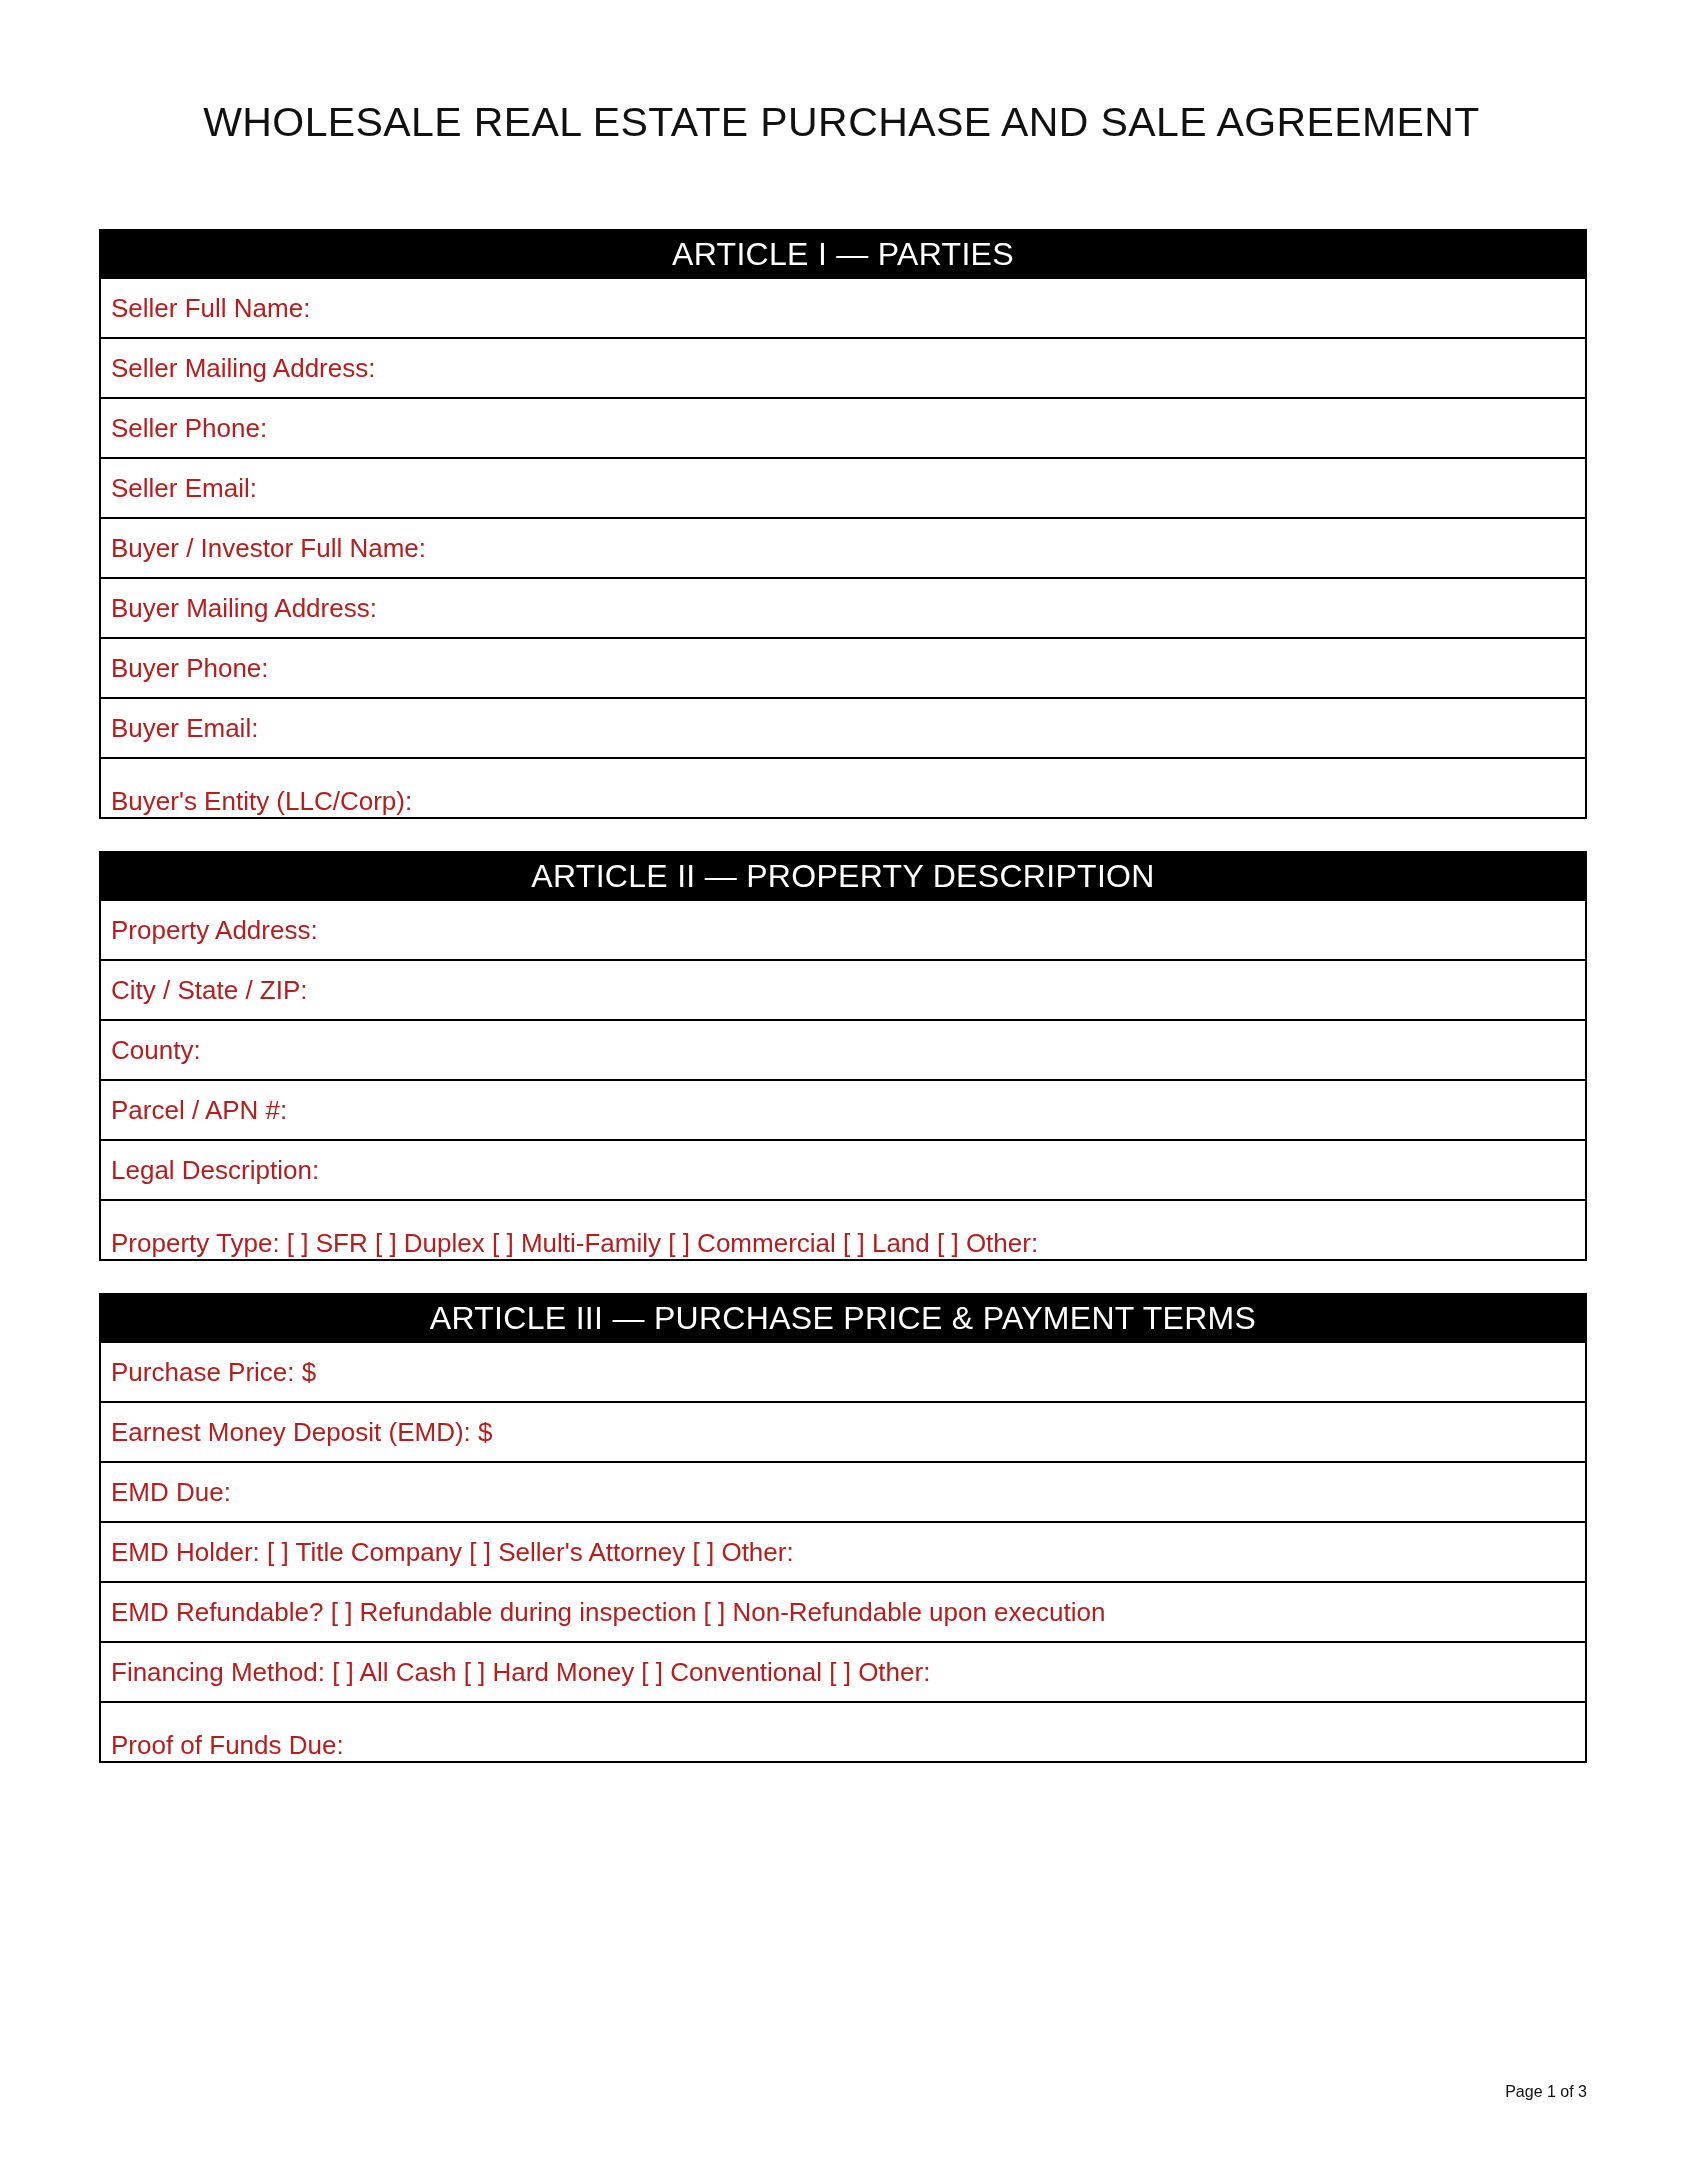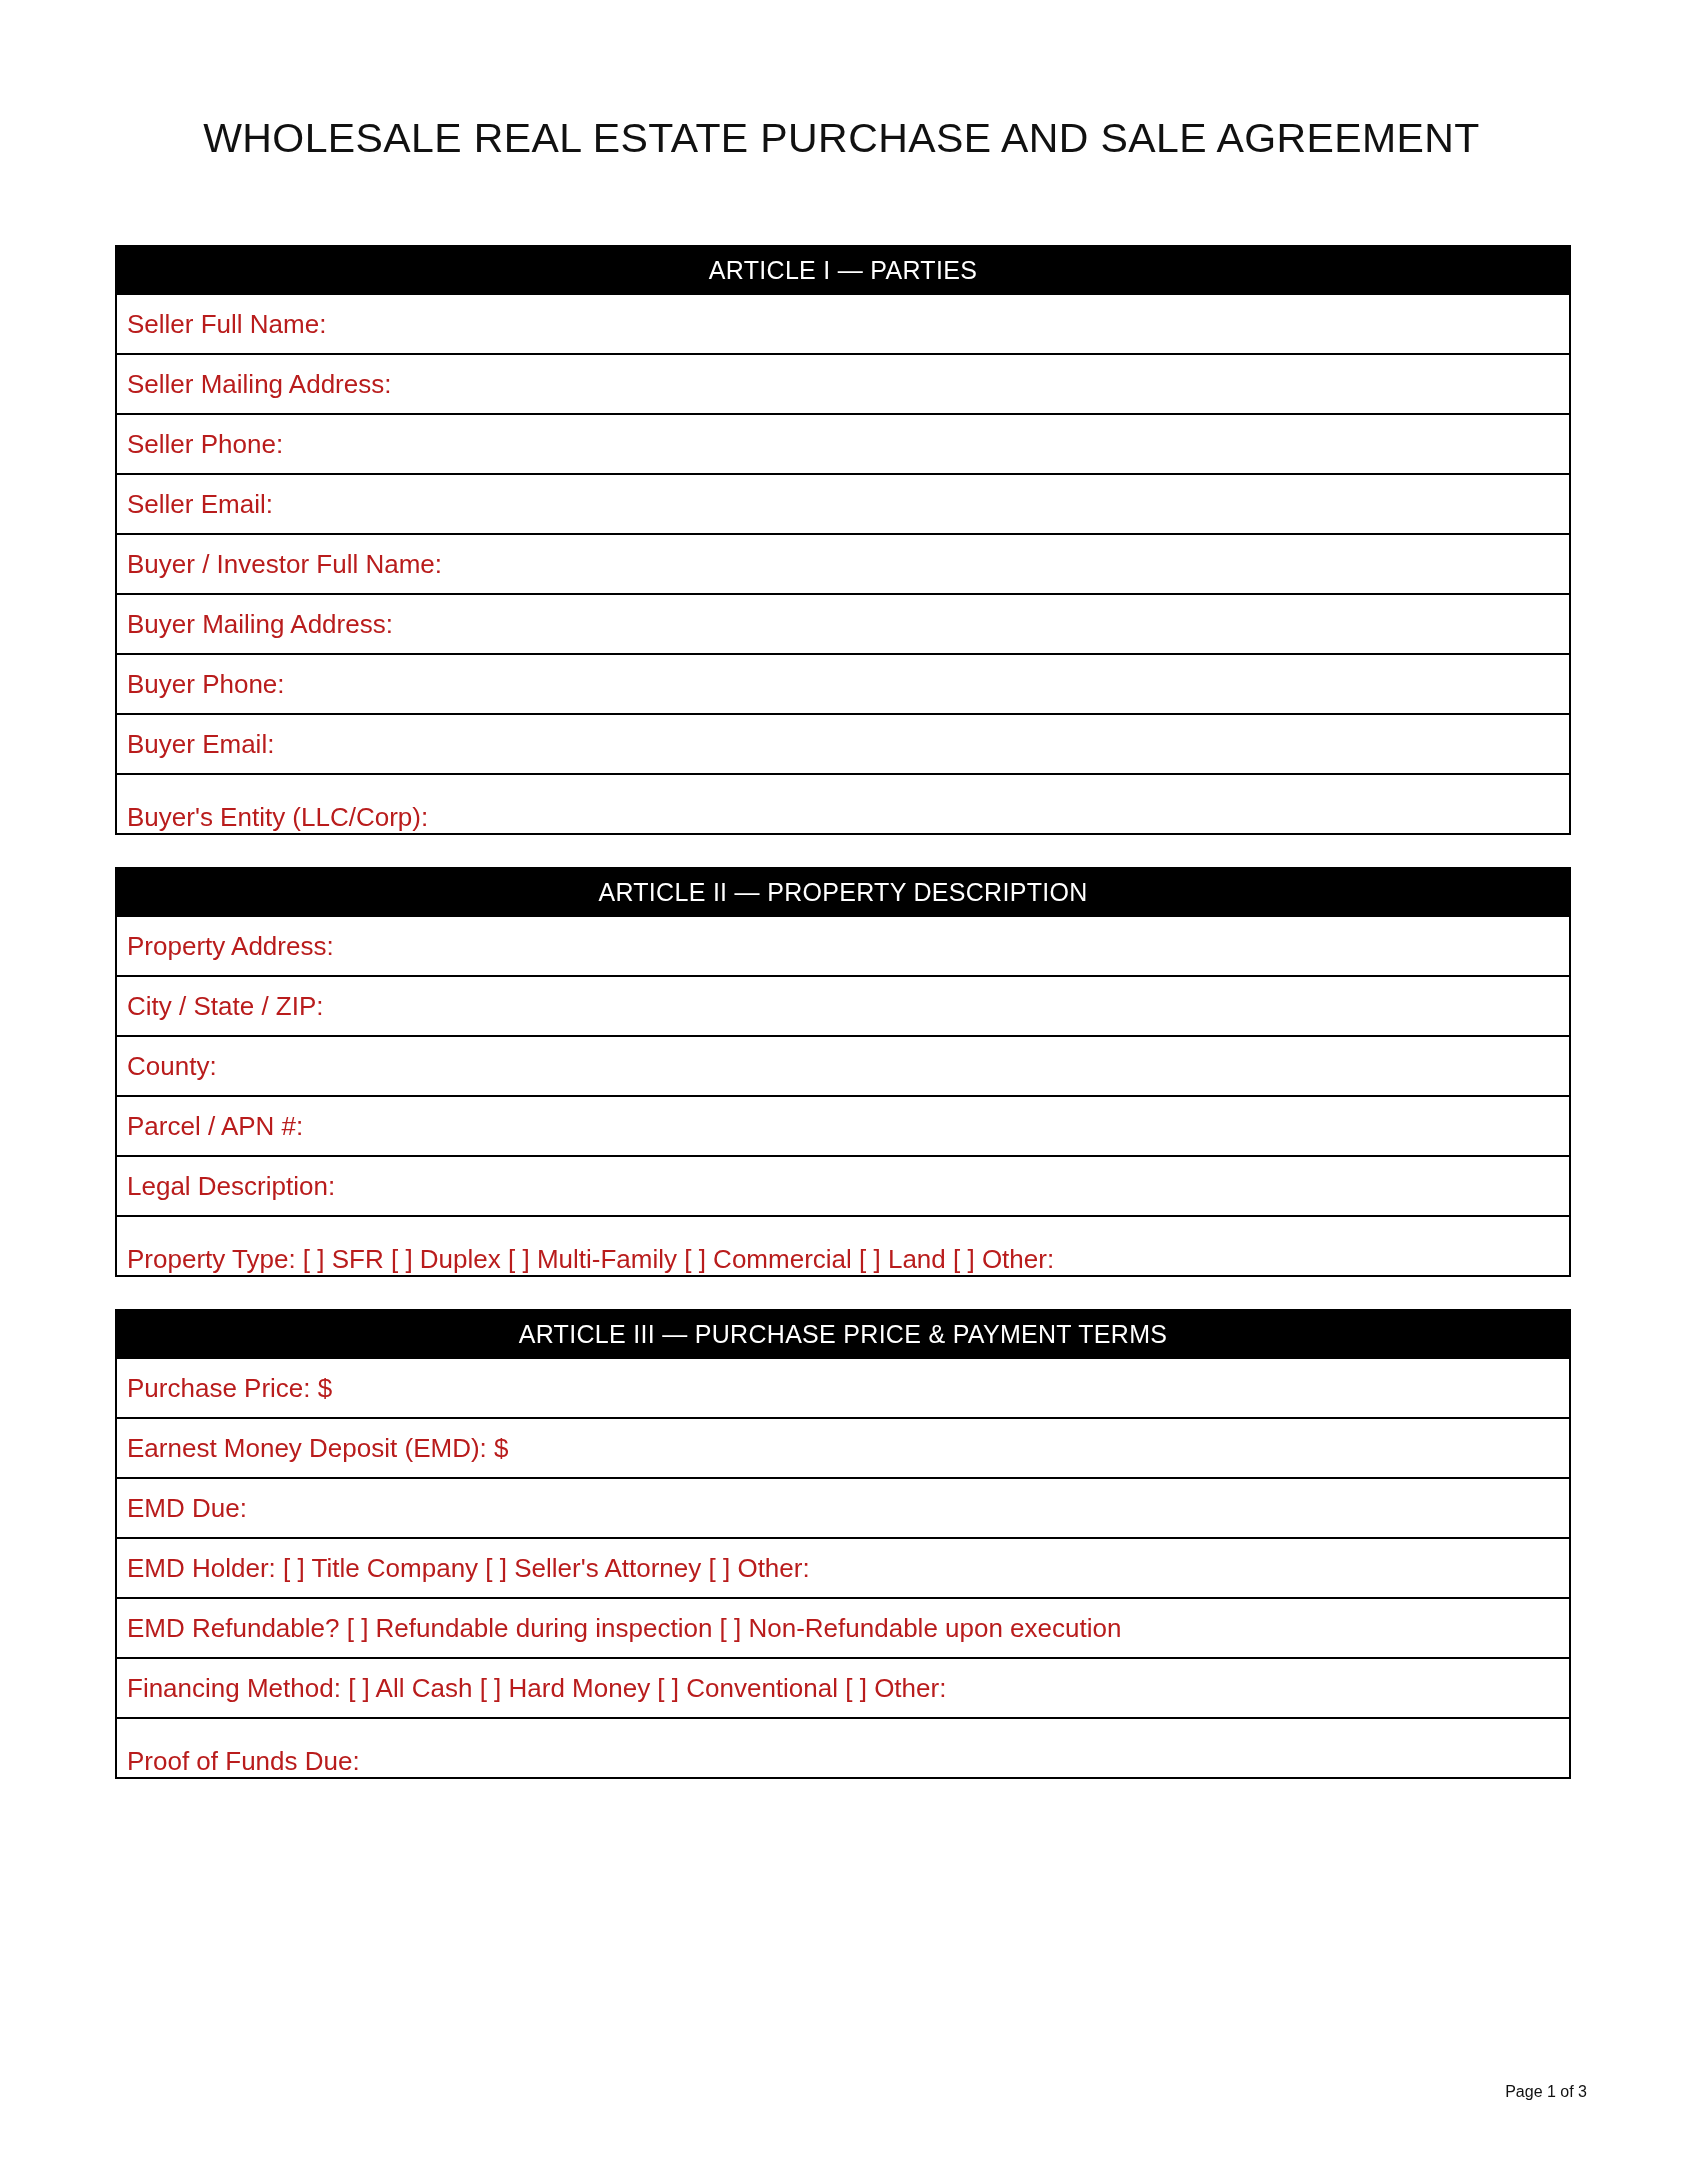--- a/index.html
+++ b/index.html
@@ -12,21 +12,21 @@
     width: 1683px;
     height: 2178px;
     font-family: "Liberation Sans", sans-serif;
     color: #000000;
     position: relative;
     overflow: hidden;
   }
   .page {
     width: 1683px;
     height: 2178px;
-    padding: 16px;
+    padding: 0;
     position: relative;
     background: #ffffff;
   }
   .doc-title {
     text-align: center;
     font-size: 41px;
     font-weight: 400;
     letter-spacing: 0.4px;
     color: #111111;
     margin: 0;
@@ -42,21 +42,21 @@
     width: 100%;
     margin-bottom: 32px;
     border: 2px solid #000000;
     border-top: none;
     border-bottom: none;
   }
   .section-header {
     background: #000000;
     color: #ffffff;
     text-align: center;
-    font-size: 25px;
+    font-size: 32px;
     font-weight: 400;
     letter-spacing: 0.3px;
     height: 50px;
     line-height: 50px;
     margin-left: -2px;
     margin-right: -2px;
     padding: 0 10px;
     white-space: nowrap;
     overflow: hidden;
   }

